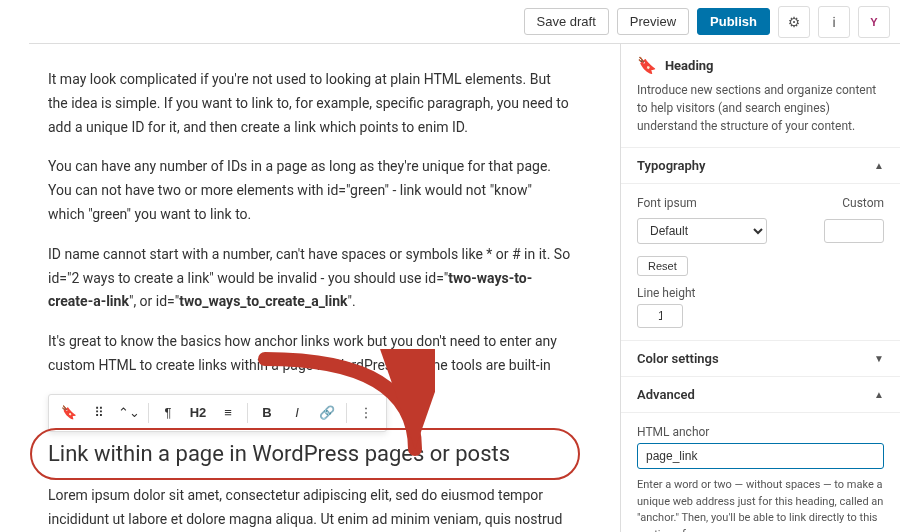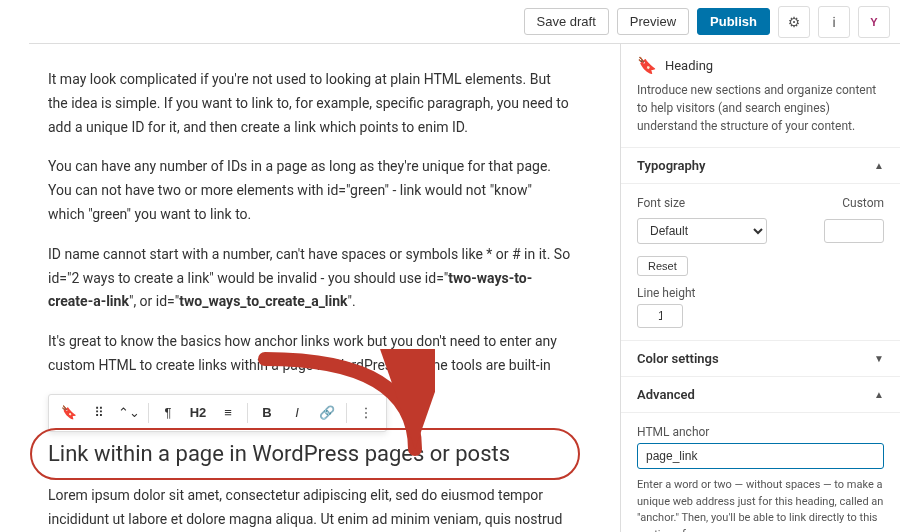--- a/index.html
+++ b/index.html
@@ -38,21 +38,21 @@
     .sidebar-header { display: flex; align-items: center; justify-content: space-between; padding: 0 16px; border-bottom: 1px solid #eee; height: 44px; }
     .sidebar-tabs { display: flex; gap: 0; }
     .sidebar-tab { padding: 10px 14px; font-size: 13px; cursor: pointer; border-bottom: 2px solid transparent; color: #555; }
     .sidebar-tab.active { border-bottom: 2px solid #0073aa; color: #0073aa; font-weight: 600; }
     .sidebar-close { background: none; border: none; cursor: pointer; font-size: 16px; color: #555; }
 
     
     .sidebar-section { padding: 12px 16px; border-bottom: 1px solid #eee; }
     .sidebar-block-header { display: flex; align-items: center; gap: 8px; margin-bottom: 6px; }
     .sidebar-block-icon { font-size: 16px; color: #555; }
-    .sidebar-block-title { font-size: 13px; font-weight: 400; color: #333; }
+    .sidebar-block-title { font-size: 13px; font-weight: 700; color: #333; }
     .sidebar-block-desc { font-size: 12px; color: #555; line-height: 1.5; }
 
     
     .section-header { display: flex; align-items: center; justify-content: space-between; padding: 10px 16px; cursor: pointer; border-bottom: 1px solid #eee; }
     .section-header-label { font-size: 13px; font-weight: 600; color: #333; }
     .section-header-arrow { font-size: 10px; color: #555; }
 
     
     .typography-body { padding: 12px 16px; border-bottom: 1px solid #eee; }
     .field-row { display: flex; align-items: center; justify-content: space-between; margin-bottom: 8px; }
@@ -144,21 +144,21 @@
       </div>
       <p class="sidebar-block-desc">Introduce new sections and organize content to help visitors (and search engines) understand the structure of your content.</p>
     </div>
 
     <div class="section-header">
       <span class="section-header-label">Typography</span>
       <span class="section-header-arrow">▲</span>
     </div>
     <div class="typography-body">
       <div class="field-row">
-        <span class="field-label">Font size</span>
+        <span class="field-label">Font ipsum</span>
         <span class="field-label">Custom</span>
       </div>
       <div class="field-row">
         <select class="field-select">
           <option>Default</option>
           <option>Small</option>
           <option>Medium</option>
           <option>Large</option>
         </select>
         <input class="field-input-sm" type="text" value="" style="">

